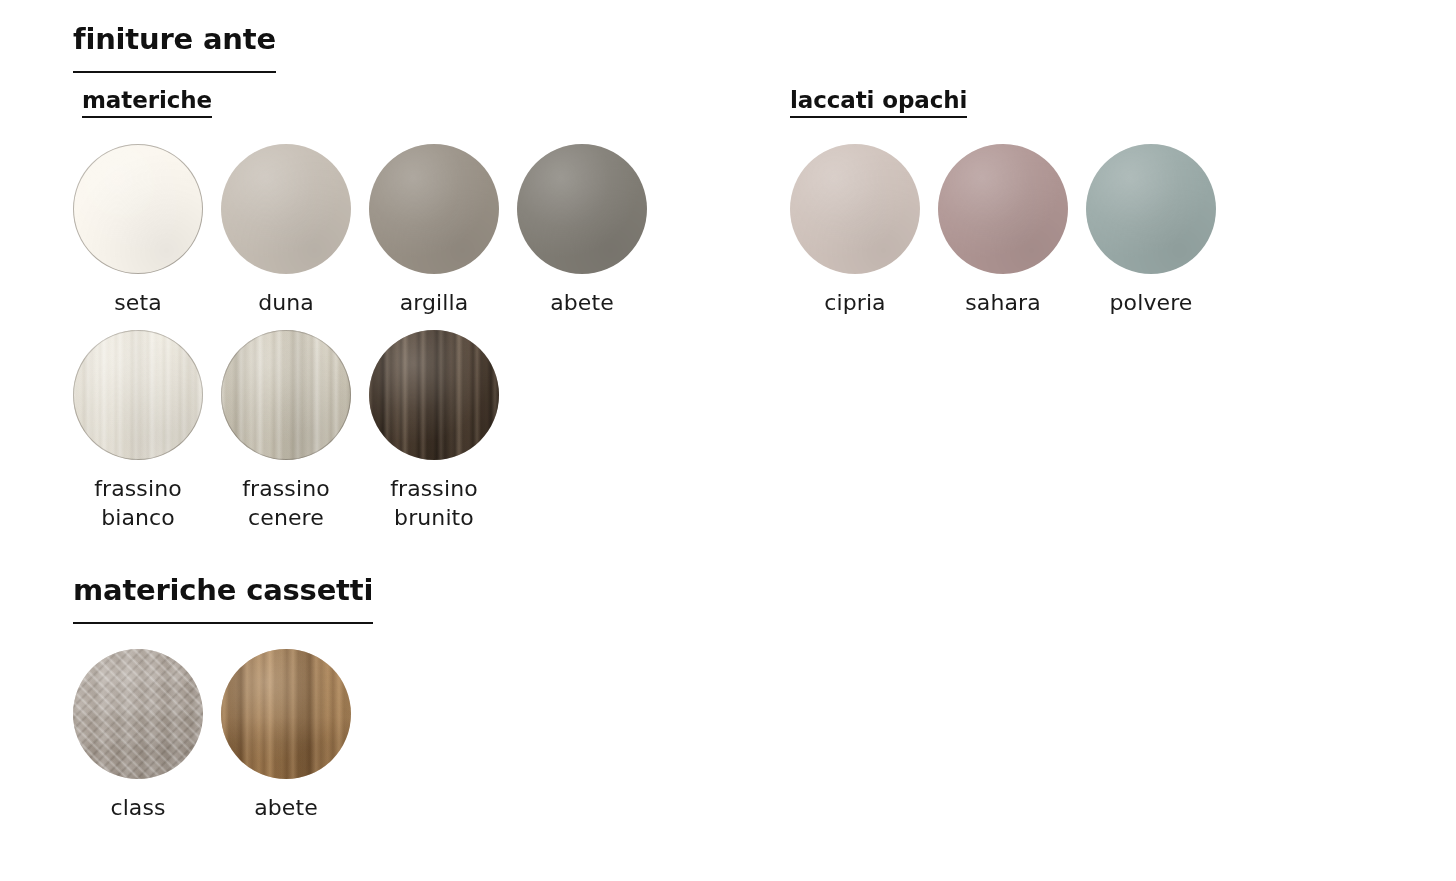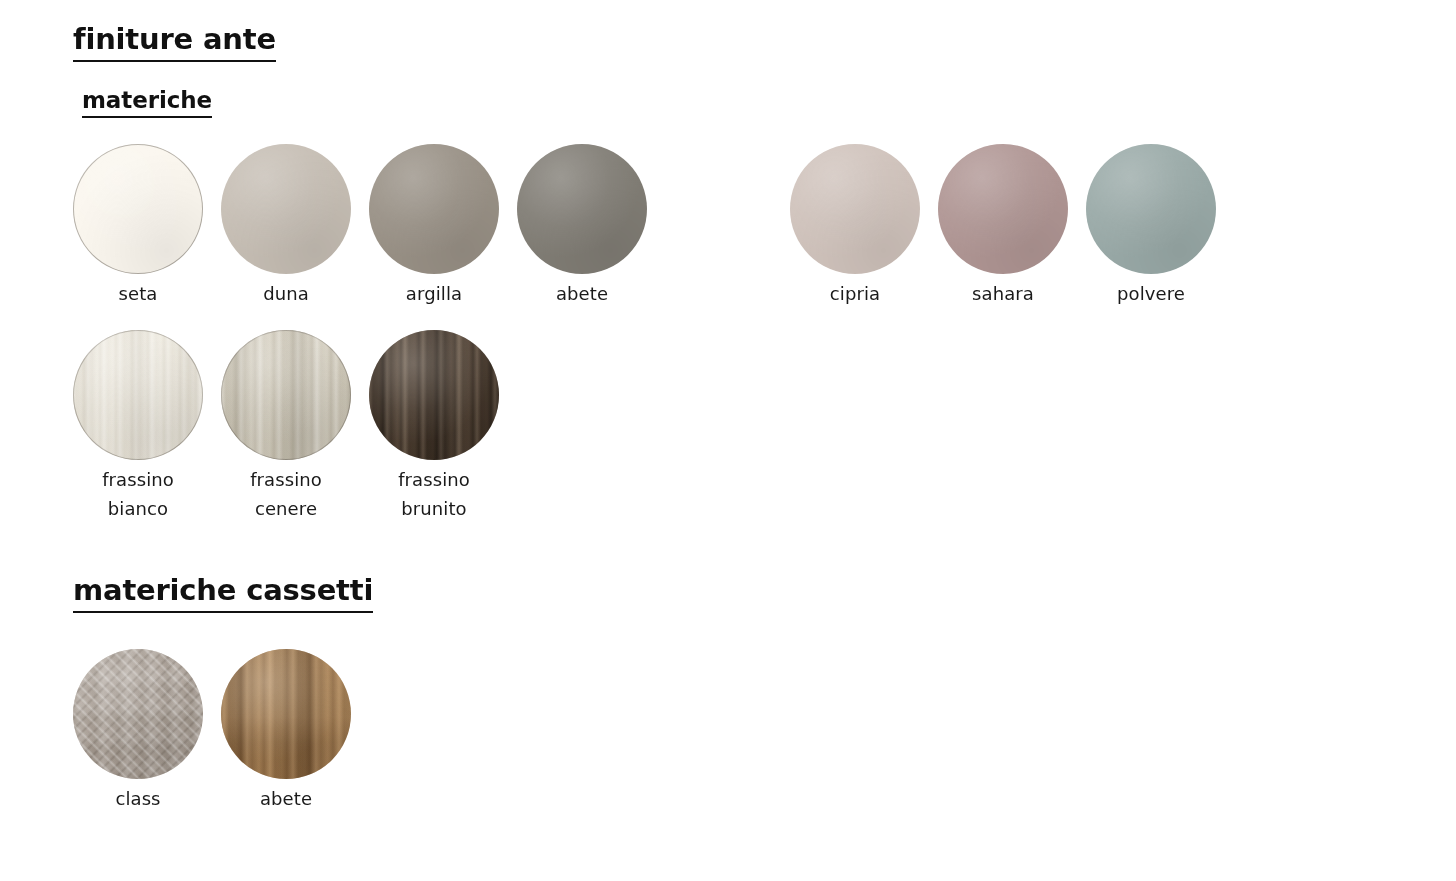--- a/index.html
+++ b/index.html
@@ -28,21 +28,21 @@
     position: absolute;
     font-size: 29px;
     font-weight: 700;
     letter-spacing: -0.2px;
     line-height: 1;
     color: #111111;
     white-space: nowrap;
   }
   .h-main .u {
     border-bottom: 2px solid #111111;
-    padding-bottom: 6px;
+    padding-bottom: 17px;
     display: inline-block;
   }
   .h-sub {
     position: absolute;
     font-size: 23px;
     font-weight: 700;
     letter-spacing: -0.1px;
     line-height: 1;
     color: #111111;
     white-space: nowrap;
@@ -69,22 +69,22 @@
   }
   .disc.hairline {
     box-shadow: inset 0 0 0 1px rgba(120,115,105,0.55);
   }
   .disc .tex {
     position: absolute;
     inset: 0;
     border-radius: 50%;
   }
   .caption {
-    margin-top: 5px;
-    font-size: 18px;
+    margin-top: 14px;
+    font-size: 22px;
     line-height: 29px;
     font-weight: 400;
     color: #1a1a1a;
     letter-spacing: 0.1px;
     white-space: pre-line;
   }
 
   
   .sheen {
     position: absolute;
@@ -261,20 +261,23 @@
     <div class="disc" style="background-color:#4A3A2C;">
       <div class="tex">
           <div class="grain grain-dark"></div>
         </div>
       <div class="sheen"></div>
     </div>
     <div class="caption">frassino
 brunito</div>
   </div>
 
+  <div class="h-sub" style="left:790px; top:89px;">
+    <span class="u">laccati opachi</span>
+  </div>
 
   <div class="swatch" style="left:790px; top:144px;">
     <div class="disc" style="background-color:#D0C3BC;">
       <div class="sheen"></div>
     </div>
     <div class="caption">cipria</div>
   </div>
 
   <div class="swatch" style="left:938px; top:144px;">
     <div class="disc" style="background-color:#B09694;">

